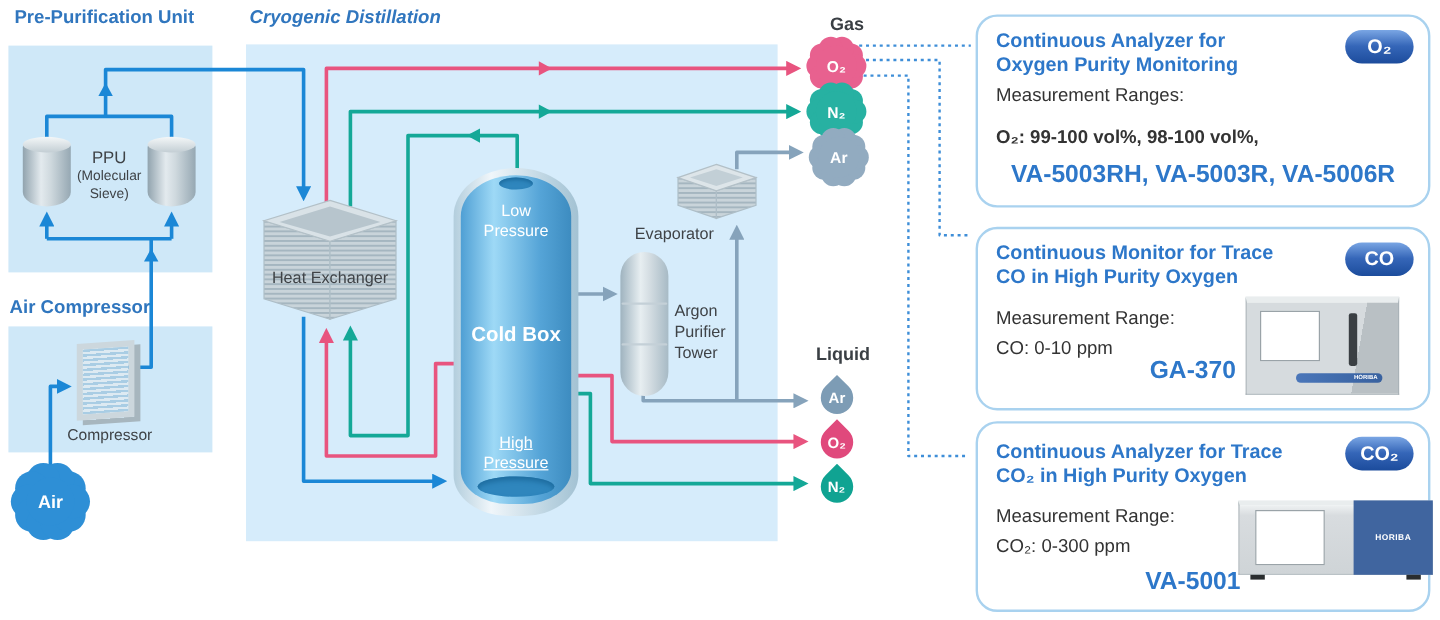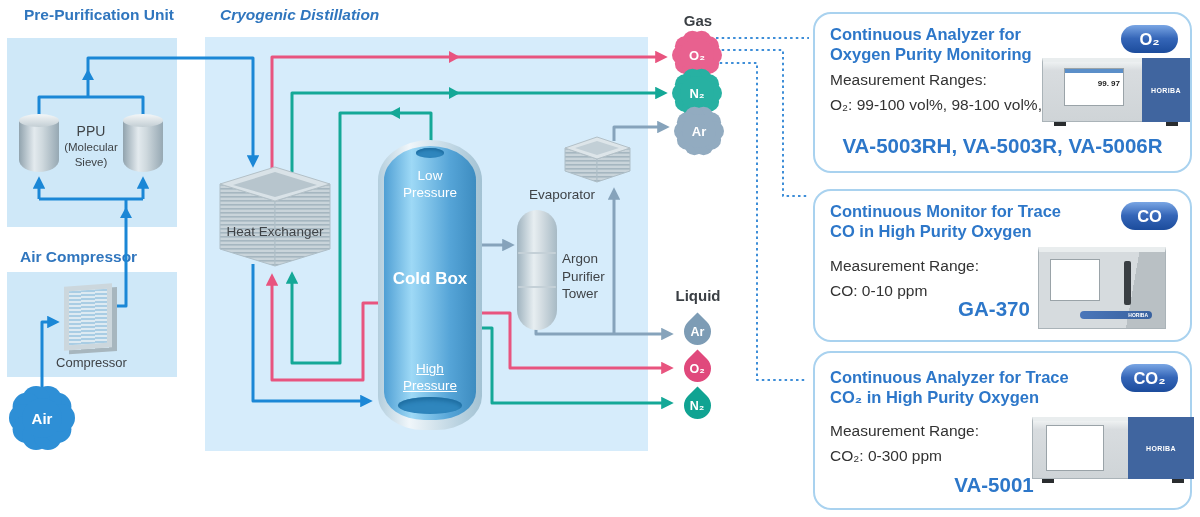--- a/index.html
+++ b/index.html
@@ -2,22 +2,22 @@
 <html><head>
 <meta charset="utf-8">
 <style>
   html,body{margin:0;padding:0;background:#fff;}
   .stage{position:relative;width:1200px;height:517px;background:#fff;overflow:hidden;
          font-family:"Liberation Sans",sans-serif;}
   
   .panel{position:absolute;background:#cfe8f8;}
   .panel.cryo{background:#d6ecfb;}
   
-  .sec-title{position:absolute;color:#3076be;font-weight:bold;font-size:15.5px;white-space:nowrap;margin-left:12px;}
-  .io-title{position:absolute;color:#3a3f44;font-weight:bold;font-size:15px;text-align:center;}
+  .sec-title{position:absolute;color:#3076be;font-weight:bold;font-size:15.5px;white-space:nowrap;}
+  .io-title{position:absolute;color:#3a3f44;font-weight:bold;font-size:15px;text-align:right;}
   
   .c-label{position:absolute;color:#3f4347;font-size:13px;text-align:center;white-space:pre-line;line-height:1.3;}
   
   svg.flows{position:absolute;left:0;top:0;width:1200px;height:517px;}
   svg.flows path{fill:none;stroke-width:3;stroke-linejoin:round;stroke-linecap:butt;}
   svg.flows path.dot{stroke-width:2;stroke-dasharray:2.5 3.2;}
   
   .cyl{position:absolute;width:40px;height:52px;
        background:linear-gradient(90deg,#91a3ae,#e3eaee 38%,#cfd9de 58%,#96a8b3);
        border-radius:3px 3px 50% 50%/3px 3px 12px 12px;}
@@ -231,34 +231,22 @@
       </div>
     </div>
 
   <div class="card" style="top:12px;height:161px;">
     <div class="card-title">
       <div>Continuous Analyzer for</div>
       <div>Oxygen Purity Monitoring</div>
     </div>
     <div class="pill">O₂</div>
     <div class="range-label" style="top:57px;">Measurement Ranges:</div>
-    <div class="range-value" style="top:82px;">O₂: 99-100 vol%, 98-100 vol%,</div>
+    <div class="range-value" style="top:92px;font-weight:bold;">O₂: 99-100 vol%, 98-100 vol%,</div>
     <div class="models" style="left:0;top:120px;width:100%;">VA-5003RH, VA-5003R, VA-5006R</div>
-    <div class="inst" style="left:227px;top:44px;width:148px;height:64px;">
-      <div class="body"></div>
-      <div class="bluepanel" style="right:0;width:48px;">
-        <span class="brand">HORIBA</span>
-      </div>
-      <div class="screen" style="left:22px;top:10px;width:58px;height:36px;">
-        <div class="bar"></div>
-        <div class="val">99. 97</div>
-      </div>
-      <div class="foot" style="left:12px;"></div>
-        <div class="foot" style="right:12px;"></div>
-    </div>
   </div>
 
   <div class="card" style="top:189px;height:153px;">
     <div class="card-title">
       <div>Continuous Monitor for Trace</div>
       <div>CO in High Purity Oxygen</div>
     </div>
     <div class="pill">CO</div>
     <div class="range-label" style="top:66px;">Measurement Range:</div>
     <div class="range-value" style="top:91px;">CO: 0-10 ppm</div>

